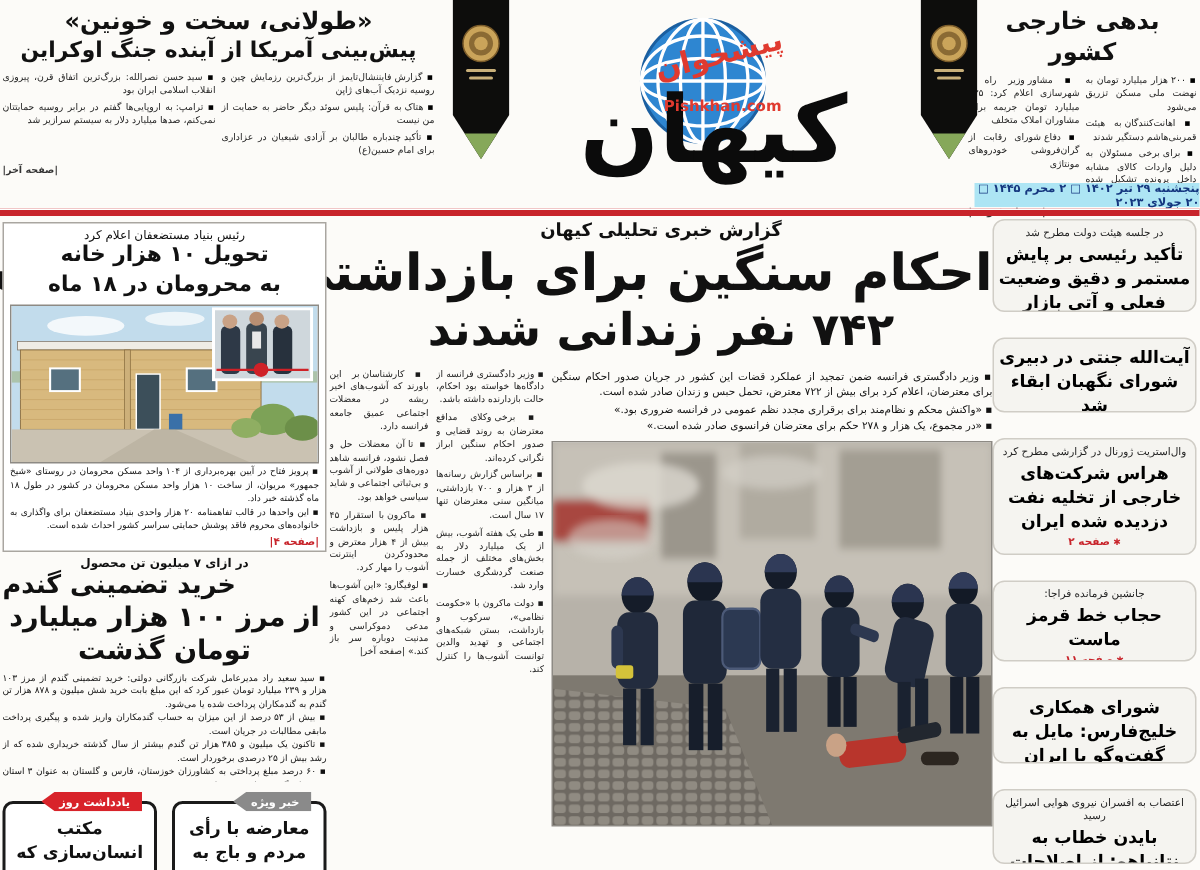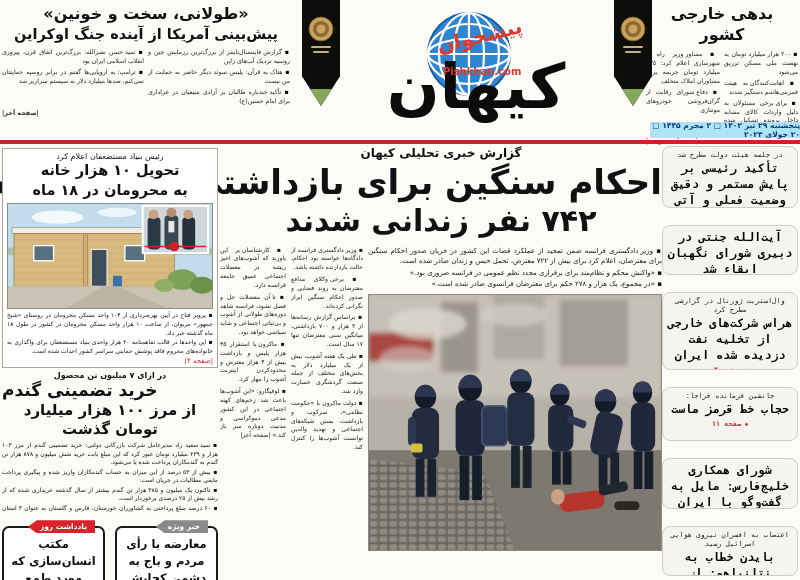--- a/index.html
+++ b/index.html
@@ -27,21 +27,21 @@
   .wm-fa{position:absolute;top:24px;left:39%;z-index:4;color:#e03a2f;font-weight:bold;font-size:20px;transform:rotate(-14deg);}
   .wm-en{position:absolute;top:66px;left:41%;z-index:4;color:#e03a2f;font-size:10px;font-weight:bold;}
   
   .info-bar{position:absolute;top:122px;left:0;width:800px;height:16px;display:flex;}
   .seg{display:flex;align-items:center;justify-content:center;}
   .seg-date{width:150px;background:#ade5f4;color:#15377f;font-size:7.6px;font-weight:bold;}
   .seg-pages{flex:1;background:#dddcd8;color:#7c1d15;font-size:9px;font-weight:bold;}
   .seg-issue{width:284px;background:#111;color:#fff;font-size:8px;}
   .red-rule{position:absolute;top:139px;left:0;width:800px;height:4px;background:#c8242b;border-top:1px solid #fff;}
   
-  .sidebar{position:absolute;top:146px;right:2px;width:136px;height:430px;display:flex;flex-direction:column;gap:17px;font-family:Liberation Mono, monospace;}
+  .sidebar{position:absolute;top:146px;right:2px;width:136px;height:430px;display:flex;flex-direction:column;gap:17px;}
   .sbox{background:#f5f4f0;border:1px solid #d0cdc6;border-radius:8px;text-align:center;padding:4px 3px 2px;overflow:hidden;}
   .sbox .kick{font-size:7px;color:#222;margin-bottom:1px;line-height:1.3;}
   .sbox .ttl{font-size:11.5px;font-weight:bold;line-height:1.4;color:#000;}
   .sbox .pg{color:#c8242b;font-size:7px;font-weight:bold;margin-top:2px;}
   .sbox .pg::before{content:"✱ ";font-size:6px;}
   .sb1{height:72px;} .sb2{height:56px;} .sb3{height:94px;} .sb4{height:62px;} .sb5{height:58px;} .sb6{height:56px;}
   
   .france{position:absolute;top:146px;left:220px;width:442px;height:432px;}
   .fr-kick{text-align:center;font-weight:bold;font-size:12px;}
   .fr-h1{text-align:center;font-weight:bold;font-size:34px;line-height:1.15;margin-top:3px;white-space:nowrap;letter-spacing:-1px;}
@@ -56,25 +56,25 @@
   .fr-col p{margin:0 0 3px;} .fr-col p::before{content:"▪ ";}
   
   .left-region{position:absolute;top:148px;left:2px;width:216px;height:430px;}
   .house-box{border:1px solid #a9a6a0;padding:3px 4px 2px;background:#fff;}
   .hb-kick{font-size:8px;text-align:center;}
   .hb-title{font-size:14.5px;font-weight:bold;text-align:center;line-height:1.35;}
   .hb-photo{height:104px;border:1px solid #8d8a84;margin-top:3px;}
   .hb-photo svg{width:100%;height:100%;display:block;}
   .hb-cap{font-size:6px;line-height:1.45;text-align:justify;margin-top:2px;}
   .hb-cap p{margin:0 0 1px;} .hb-cap p::before{content:"▪ ";}
-  .hb-pg{color:#c8242b;font-size:7px;font-weight:normal;}
+  .hb-pg{color:#c8242b;font-size:7px;font-weight:bold;}
   .wheat{margin-top:3px;}
   .wh-kick{font-size:8px;font-weight:bold;text-align:center;}
   .wh-t1{font-size:17px;font-weight:bold;text-align:left;line-height:1.25;}
-  .wh-t2{font-size:15px;font-weight:bold;text-align:center;line-height:1.25;}
+  .wh-t2{font-size:18px;font-weight:bold;text-align:center;line-height:1.25;}
   .wh-bullets{font-size:6px;line-height:1.42;text-align:justify;margin-top:3px;height:72px;overflow:hidden;}
   .wh-bullets p{margin:0 0 1px;} .wh-bullets p::before{content:"▪ ";}
   .bottom-boxes{display:flex;gap:10px;margin-top:13px;}
   .bbox{flex:1;border:2px solid #1a1a1a;border-radius:7px;position:relative;padding:8px 3px 3px;text-align:center;background:#fff;min-height:56px;}
   .btab{position:absolute;top:-8px;right:8px;color:#fff;font-size:7.5px;font-weight:bold;padding:2px 8px 2px 12px;
         clip-path:polygon(0 50%,9px 0,100% 0,100% 100%,9px 100%);}
   .tab-red{background:#d8232a;} .tab-gray{background:#8a8a8a;}
   .btitle{font-size:11.5px;font-weight:bold;line-height:1.45;}
 </style>
 </head>

